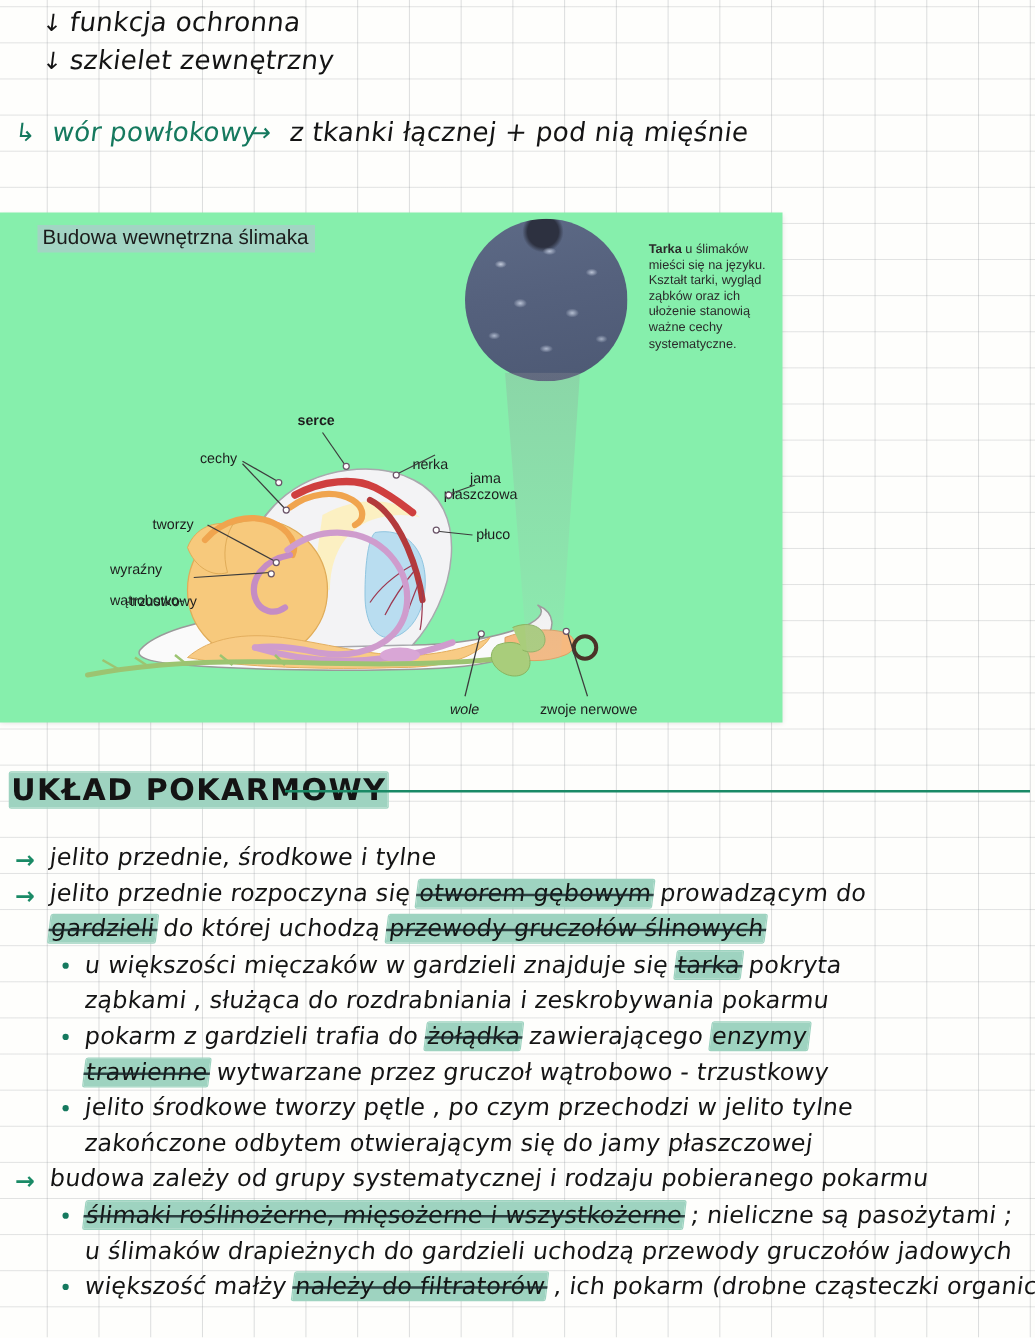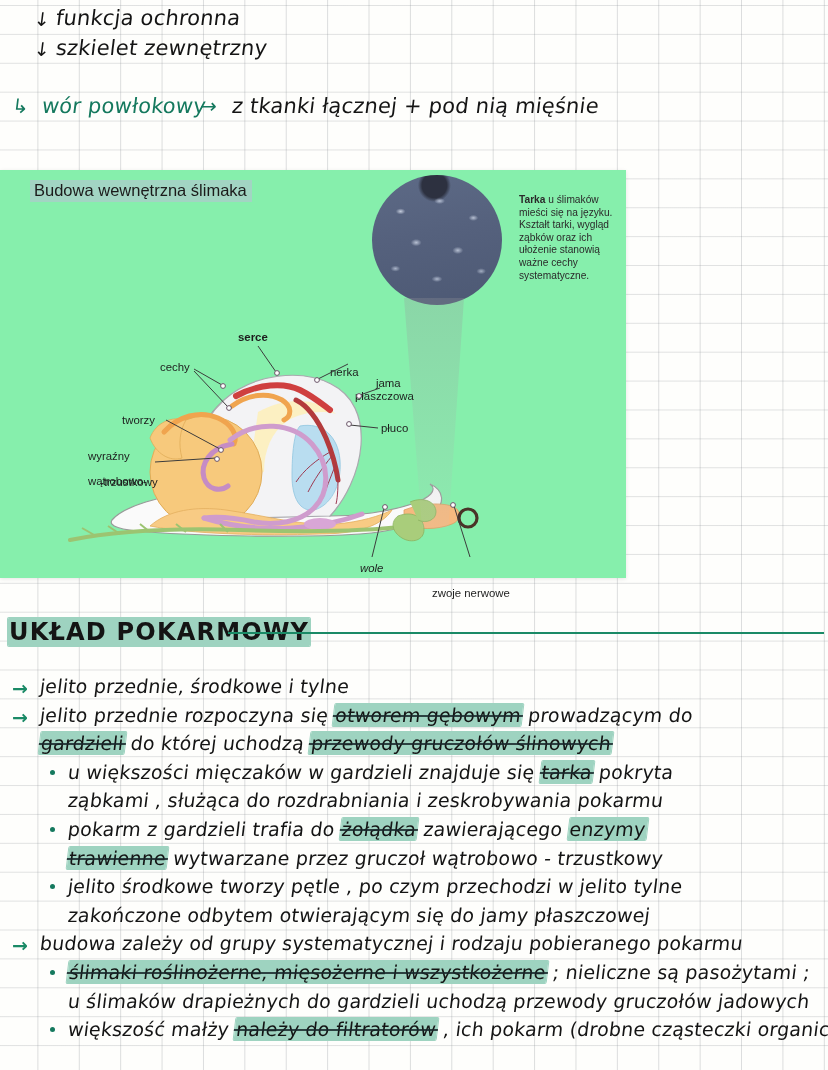--- a/index.html
+++ b/index.html
@@ -199,21 +199,21 @@
   <span class="dlab" style="left:330px;top:366px;">nerka</span>
   <span class="dlab" style="left:160px;top:361px;">cechy</span>
   <span class="dlab" style="left:355px;top:377px;margin-left:21px;">jama</span>
   <span class="dlab" style="left:355px;top:390px;">płaszczowa</span>
   <span class="dlab" style="left:122px;top:414px;">tworzy</span>
   <span class="dlab" style="left:381px;top:422px;">płuco</span>
   <span class="dlab" style="left:88px;top:450px;">wyraźny</span>
   <span class="dlab" style="left:88px;top:463px;margin-top:12px;">wątrobowo-</span>
   <span class="dlab" style="left:100px;top:476px;">-trzustkowy</span>
   <span class="dlab" style="left:360px;top:562px;font-style:italic;">wole</span>
-  <span class="dlab" style="left:432px;top:587px;">zwoje nerwowe</span>
+  <span class="dlab" style="left:432px;top:562px;">zwoje nerwowe</span>
 
   <svg style="position:absolute;left:0;top:0;width:828px;height:620px;pointer-events:none;">
     <g stroke="#3c3c3c" stroke-width="1" fill="none">
       <path d="M258 346 L276 372"></path>
       <path d="M348 364 L318 379"></path>
       <path d="M194 369 L222 385"></path>
       <path d="M194 371 L228 407"></path>
       <path d="M380 388 L360 395"></path>
       <path d="M166 420 L220 449"></path>
       <path d="M155 462 L216 458"></path>

